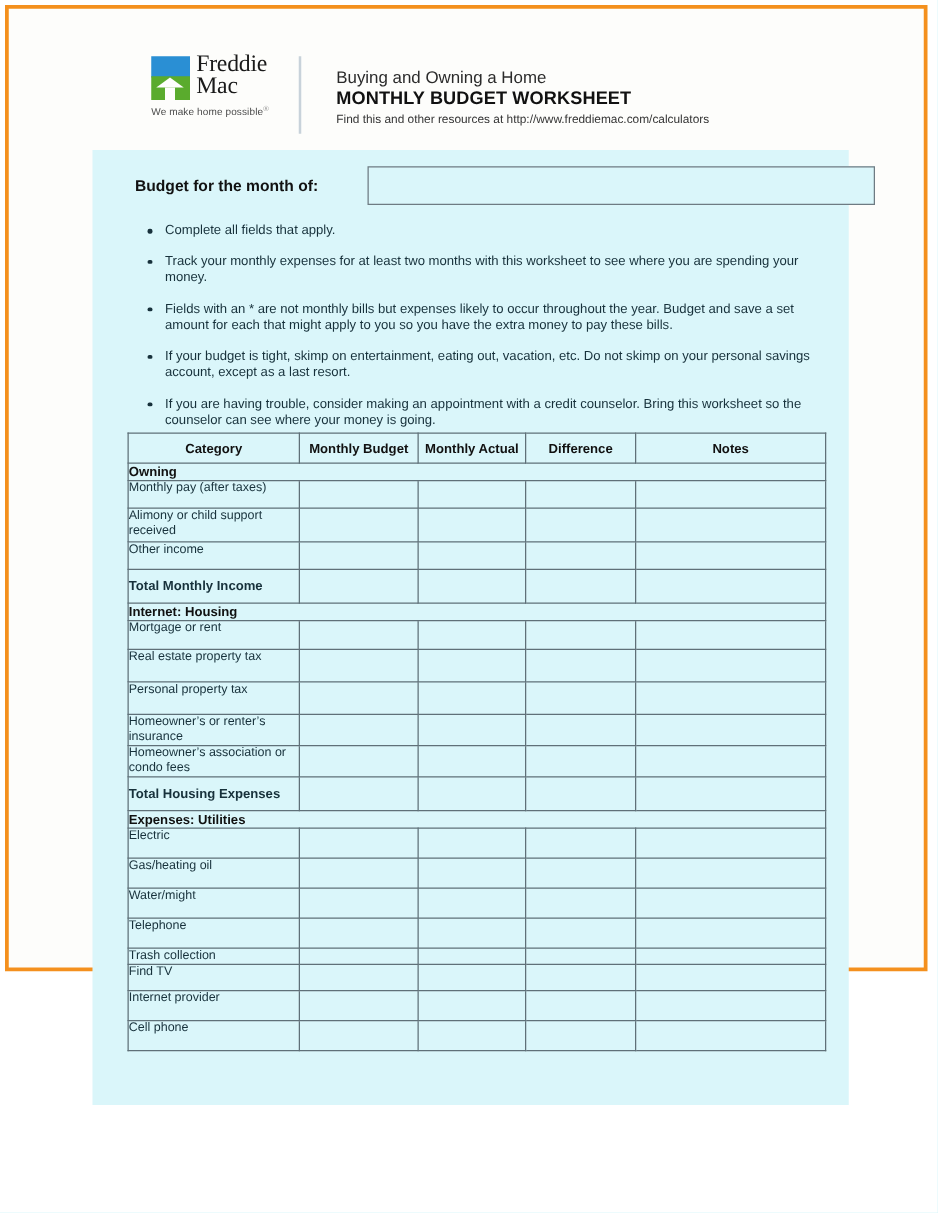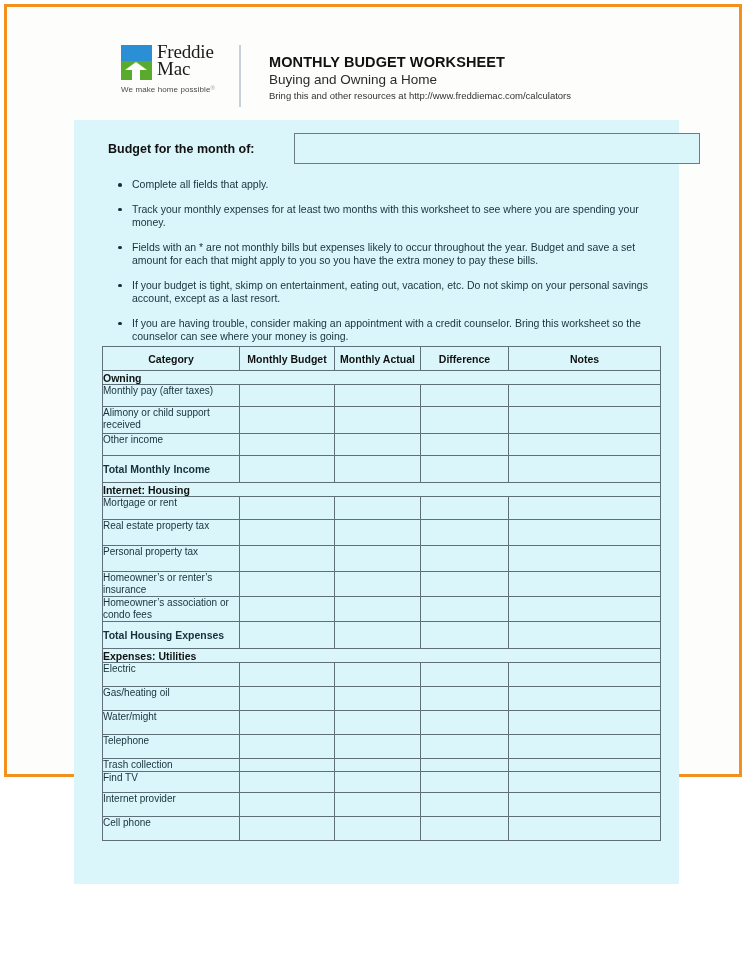--- a/index.html
+++ b/index.html
@@ -269,23 +269,23 @@
         </span>
       </div>
       <div id="logo-tag">
         <span>We make home possible</span><span class="reg">®</span>
       </div>
     </div>
 
     <div id="header-divider"></div>
 
     <div id="title-block">
+      <div id="title-line1">Buying and Owning a Home</div>
       <div id="title-line2">MONTHLY BUDGET WORKSHEET</div>
-      <div id="title-line1">Buying and Owning a Home</div>
-      <div id="title-line3">Bring this and other resources at http://www.freddiemac.com/calculators</div>
+      <div id="title-line3">Find this and other resources at http://www.freddiemac.com/calculators</div>
     </div>
   </div>
 
   <div id="panel">
 
     <div id="budget-row">
       <div id="budget-label">Budget for the month of:</div>
       <input id="budget-input" type="text" placeholder="" style="">
     </div>
 

